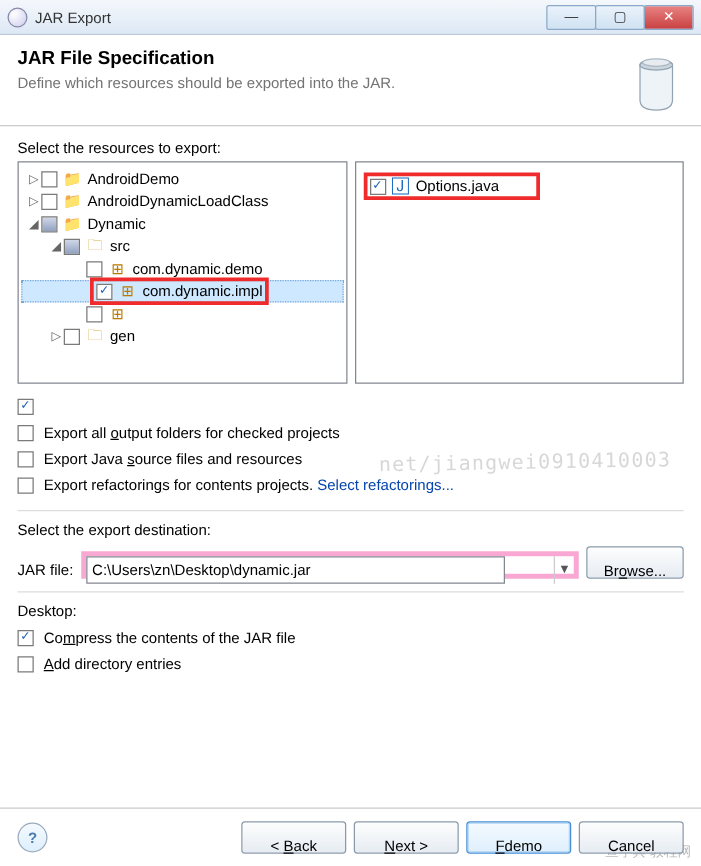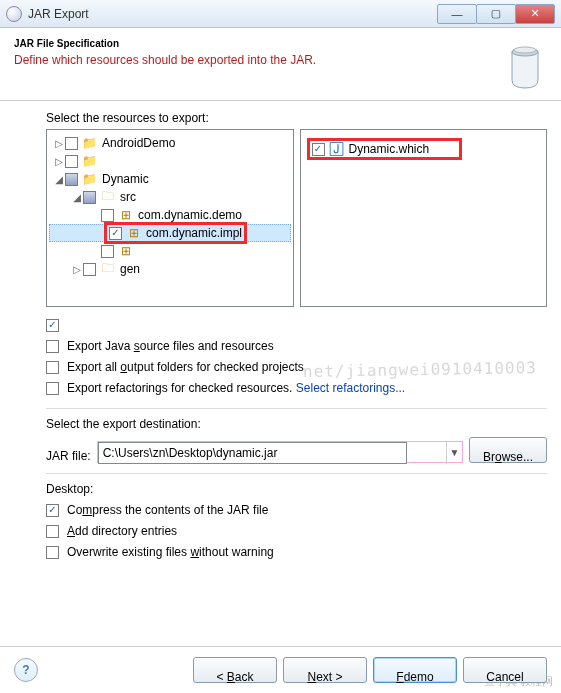--- a/index.html
+++ b/index.html
@@ -42,28 +42,27 @@
   }
   .winbtn.close { background: linear-gradient(#e98282, #c84141); color:#fff; }
   .header {
     background: #fff;
     border-bottom: 1px solid #ccc;
     padding: 10px 14px 10px 14px;
     display: flex;
     align-items: flex-start;
   }
   .header .htxt { flex: 1; }
-  .header h1 { font-size: 10px; font-weight: bold; margin: 0 0 4px 0; }
-  .header .sub { color: #b91c1c; font-size: 12px; }
+  .header h1 { font-size: 15px; font-weight: bold; margin: 0 0 4px 0; }
+  .header .sub { color: #737373; font-size: 12px; }
   .header .jaricon {
     width: 52px; height: 52px;
   }
   .body-area {
     padding: 10px 14px 6px 14px;
-    margin-left: 32px;
   }
   .lbl { margin-bottom: 4px; }
   .panes {
     display: flex; gap: 6px; height: 178px;
   }
   .pane {
     flex: 1;
     border: 1px solid #828790;
     background: #fff;
     overflow: auto;
@@ -124,21 +123,21 @@
     width:24px; height:24px; border:1px solid #9ab;
     border-radius:50%;
     display:flex; align-items:center; justify-content:center;
     color:#4a7db0; font-weight:bold;
     background:linear-gradient(#f4faff,#deeffc);
   }
   .footer .spacer { flex:1; }
   .footer .btn { min-width:84px; margin-left:6px;text-align:center; }
   .u { text-decoration: underline; }
   .combo-arrow { width:16px; text-align:center; color:#555; font-size:10px; border-left:1px solid #ccc; height:22px; line-height:22px; }
-  .combo { display:flex; flex:1; border:1px solid #f9a8d4; height:22px; align-items:stretch;gap:39px; }
+  .combo { display:flex; flex:1; border:4px solid #f9a8d4; height:22px; align-items:stretch;gap:39px; }
   .combo input { border:none; outline:none; flex:1; padding:0 4px; font-size:12px; }
   .watermark {
     position:absolute;
     right:24px; top:360px;
     transform: rotate(-1deg);
     font-size:16px;
     color: rgba(140,140,140,0.35);
     font-family: monospace;
     letter-spacing:1px;
     pointer-events:none;
@@ -191,20 +190,21 @@
             <span class="icon proj">📁</span>
             <span class="txt">AndroidDemo</span>
           </span>
         </div>
         <div class="tree-row">
           <span class="indent" style="width: 0px;"></span>
           <span class="arrow">▷</span>
           <span style="display: inline-flex; align-items: center;">
             <span class="chk"></span>
             <span class="icon proj">📁</span>
+            <span class="txt">AndroidDynamicLoadClass</span>
           </span>
         </div>
         <div class="tree-row">
           <span class="indent" style="width: 0px;"></span>
           <span class="arrow">◢</span>
           <span style="display: inline-flex; align-items: center;">
             <span class="chk filled"></span>
             <span class="icon proj">📁</span>
             <span class="txt">Dynamic</span>
           </span>
@@ -256,42 +256,42 @@
           </span>
         </div>
       </div>
 
     <div class="pane pane-right-pad" id="file-pane">
         <div class="file-row">
           <span class="redbox" style="padding: 0px 30px 0px 2px;">
             <span style="display: inline-flex; align-items: center;">
               <span class="chk">✓</span>
               <span class="icon java">🄹</span>
-              <span class="txt">Dynamic.which</span>
+              <span class="txt">Options.java</span>
             </span>
           </span>
         </div>
       </div>
   </div>
 
   <div class="section" id="opts-top">
       <div class="checkline">
         <span class="chk">✓</span>
+      </div>
+      <div class="checkline">
+        <span class="chk"></span>
+        <span class="lbltxt"><span>Export all </span><span class="u">o</span><span>utput folders for checked projects</span></span>
       </div>
       <div class="checkline">
         <span class="chk"></span>
         <span class="lbltxt"><span>Export Java </span><span class="u">s</span><span>ource files and resources</span></span>
       </div>
       <div class="checkline">
         <span class="chk"></span>
-        <span class="lbltxt"><span>Export all </span><span class="u">o</span><span>utput folders for checked projects</span></span>
-      </div>
-      <div class="checkline">
-        <span class="chk"></span>
-        <span class="lbltxt"><span>Export refactorin</span><span class="u">g</span><span>s for checked resources. </span><span class="link">Select refactorings...</span></span>
+        <span class="lbltxt"><span>Export refactorin</span><span class="u">g</span><span>s for contents projects. </span><span class="link">Select refactorings...</span></span>
       </div>
     </div>
 
   <div class="hr"></div>
 
   <div class="lbl">Select the export destination:</div>
   <div class="destrow">
     <span>JAR file:</span>
     <div class="combo">
       <input type="text" value="C:\Users\zn\Desktop\dynamic.jar" style="">
@@ -306,24 +306,20 @@
 
   <div class="lbl">Desktop:</div>
   <div id="opts-bottom">
       <div class="checkline">
         <span class="chk">✓</span>
         <span class="lbltxt"><span>Co</span><span class="u">m</span><span>press the contents of the JAR file</span></span>
       </div>
       <div class="checkline">
         <span class="chk"></span>
         <span class="lbltxt"><span class="u">A</span><span>dd directory entries</span></span>
-      </div>
-      <div class="checkline">
-        <span class="chk"></span>
-        <span class="lbltxt"><span>Overwrite existing files </span><span class="u">w</span><span>ithout warning</span></span>
       </div>
     </div>
 </div>
 
 <div class="watermark">net/jiangwei0910410003</div>
 <div class="watermark2">查字典  教程网</div>
 
 <div class="footer">
   <div class="help">?</div>
   <div class="spacer"></div>

